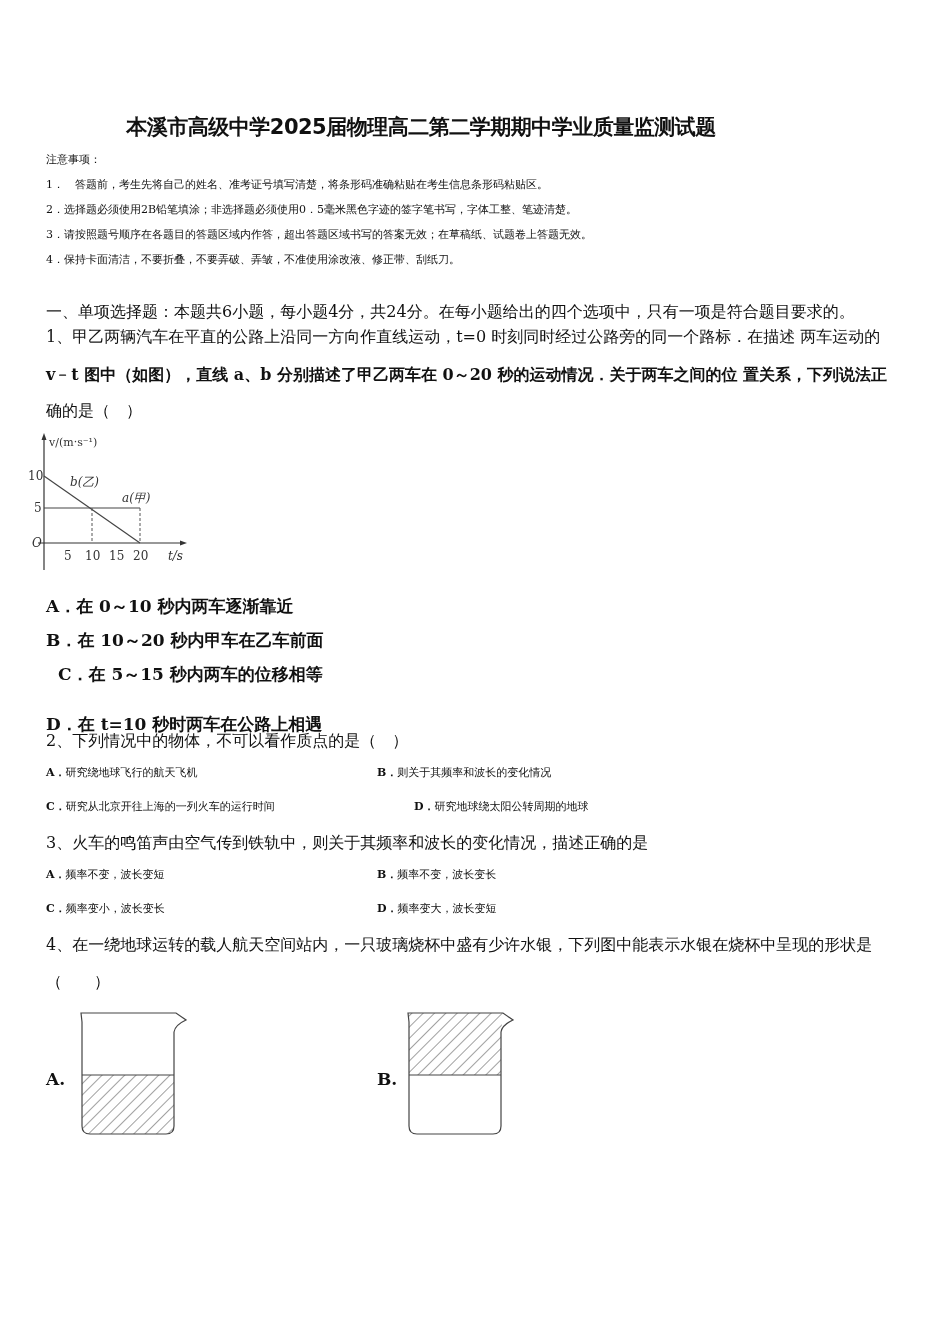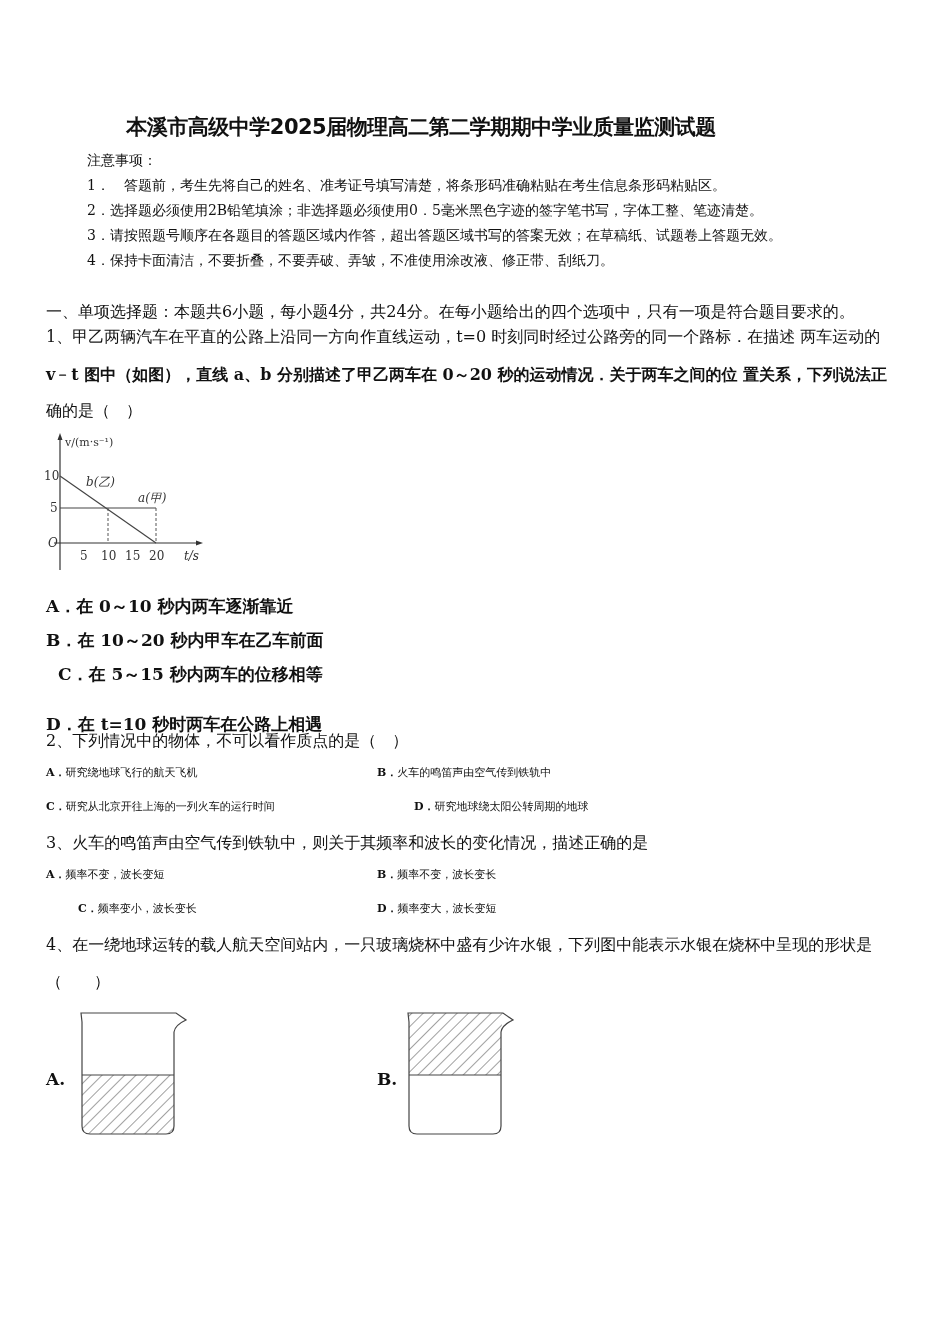--- a/index.html
+++ b/index.html
@@ -7,21 +7,21 @@
       width: 950px; height: 1344px; position: relative; overflow: hidden;
       font-family: "DejaVu Serif", "Liberation Serif", serif;
       color: #111111;
     }
     .abs { position: absolute; white-space: nowrap; }
     .title {
       left: 0; width: 842px; top: 113px; text-align: center;
       font-family: "DejaVu Sans", "Liberation Sans", sans-serif;
       font-weight: bold; font-size: 21px; letter-spacing: -0.5px; color: #111;
     }
-    .notice { font-size: 14px; left: 46px; margin-left: 41px; }
+    .notice { font-size: 11px; left: 46px; }
     .q { font-size: 16px; left: 46px; }
     .opt { font-size: 17px; font-weight: bold; }
     .optb { font-size: 11px; }
     .optb .lbl { font-weight: bold; }
     .opt .lbl { font-weight: bold; }
     svg text { font-family: "DejaVu Serif", "Liberation Serif", serif; }
   </style>
 </head>
 <body>
 
@@ -32,21 +32,21 @@
 <div class="abs notice" style="top:202px;">2．选择题必须使用2B铅笔填涂；非选择题必须使用0．5毫米黑色字迹的签字笔书写，字体工整、笔迹清楚。</div>
 <div class="abs notice" style="top:227px;">3．请按照题号顺序在各题目的答题区域内作答，超出答题区域书写的答案无效；在草稿纸、试题卷上答题无效。</div>
 <div class="abs notice" style="top:252px;">4．保持卡面清洁，不要折叠，不要弄破、弄皱，不准使用涂改液、修正带、刮纸刀。</div>
 
 <div class="abs q" style="top:302px;">一、单项选择题：本题共6小题，每小题4分，共24分。在每小题给出的四个选项中，只有一项是符合题目要求的。</div>
 
 <div class="abs q" style="top:327px;">1、甲乙两辆汽车在平直的公路上沿同一方向作直线运动，t=0 时刻同时经过公路旁的同一个路标．在描述 两车运动的</div>
 <div class="abs q" style="top:365px;font-weight:bold;">v﹣t 图中（如图），直线 a、b 分别描述了甲乙两车在 0～20 秒的运动情况．关于两车之间的位 置关系，下列说法正</div>
 <div class="abs q" style="top:401px;">确的是（　）</div>
 
-<div class="abs" style="left:40px; top:428px; width:170px; height:145px;">
+<div class="abs" style="left:24px; top:428px; width:170px; height:145px;">
   <svg width="170" height="145" viewBox="0 0 170 145">
 
     <line x1="20" y1="142" x2="20" y2="8" stroke="#333" stroke-width="1.2"></line>
     <polygon points="20,5 17.5,12 22.5,12" fill="#333"></polygon>
     <line x1="14" y1="115" x2="160" y2="115" stroke="#333" stroke-width="1.2"></line>
     <polygon points="163,115 156,112.5 156,117.5" fill="#333"></polygon>
 
     <line x1="20" y1="48" x2="116" y2="115" stroke="#444" stroke-width="1.2"></line>
 
     <line x1="20" y1="80" x2="116" y2="80" stroke="#444" stroke-width="1.2"></line>
@@ -79,37 +79,37 @@
 </div>
 <div class="abs opt" style="left:46px; top:697px;margin-top:16px;">
   <span class="lbl">D．</span><span>在 t=10 秒时两车在公路上相遇</span>
 </div>
 
 <div class="abs q" style="top:731px;">2、下列情况中的物体，不可以看作质点的是（　）</div>
 <div class="abs optb" style="left:46px; top:765px;">
   <span class="lbl">A．</span><span>研究绕地球飞行的航天飞机</span>
 </div>
 <div class="abs optb" style="left:377px; top:765px;">
-  <span class="lbl">B．</span><span>火车的鸣笛声由空气传到铁轨中</span>
+  <span class="lbl">B．</span><span>则关于其频率和波长的变化情况</span>
 </div>
 <div class="abs optb" style="left:46px; top:799px;">
   <span class="lbl">C．</span><span>研究从北京开往上海的一列火车的运行时间</span>
 </div>
 <div class="abs optb" style="left:414px; top:799px;">
   <span class="lbl">D．</span><span>研究地球绕太阳公转周期的地球</span>
 </div>
 
 <div class="abs q" style="top:833px;">3、火车的鸣笛声由空气传到铁轨中，则关于其频率和波长的变化情况，描述正确的是</div>
 <div class="abs optb" style="left:46px; top:867px;">
   <span class="lbl">A．</span><span>频率不变，波长变短</span>
 </div>
 <div class="abs optb" style="left:377px; top:867px;">
   <span class="lbl">B．</span><span>频率不变，波长变长</span>
 </div>
-<div class="abs optb" style="left:46px; top:901px;margin-left:32px;">
+<div class="abs optb" style="left:46px; top:901px;">
   <span class="lbl">C．</span><span>频率变小，波长变长</span>
 </div>
 <div class="abs optb" style="left:377px; top:901px;">
   <span class="lbl">D．</span><span>频率变大，波长变短</span>
 </div>
 
 <div class="abs q" style="top:935px;">4、在一绕地球运转的载人航天空间站内，一只玻璃烧杯中盛有少许水银，下列图中能表示水银在烧杯中呈现的形状是</div>
 <div class="abs q" style="top:972px;">（　　）</div>
 
 <div class="abs opt" style="left:46px; top:1069px;">A.</div>

